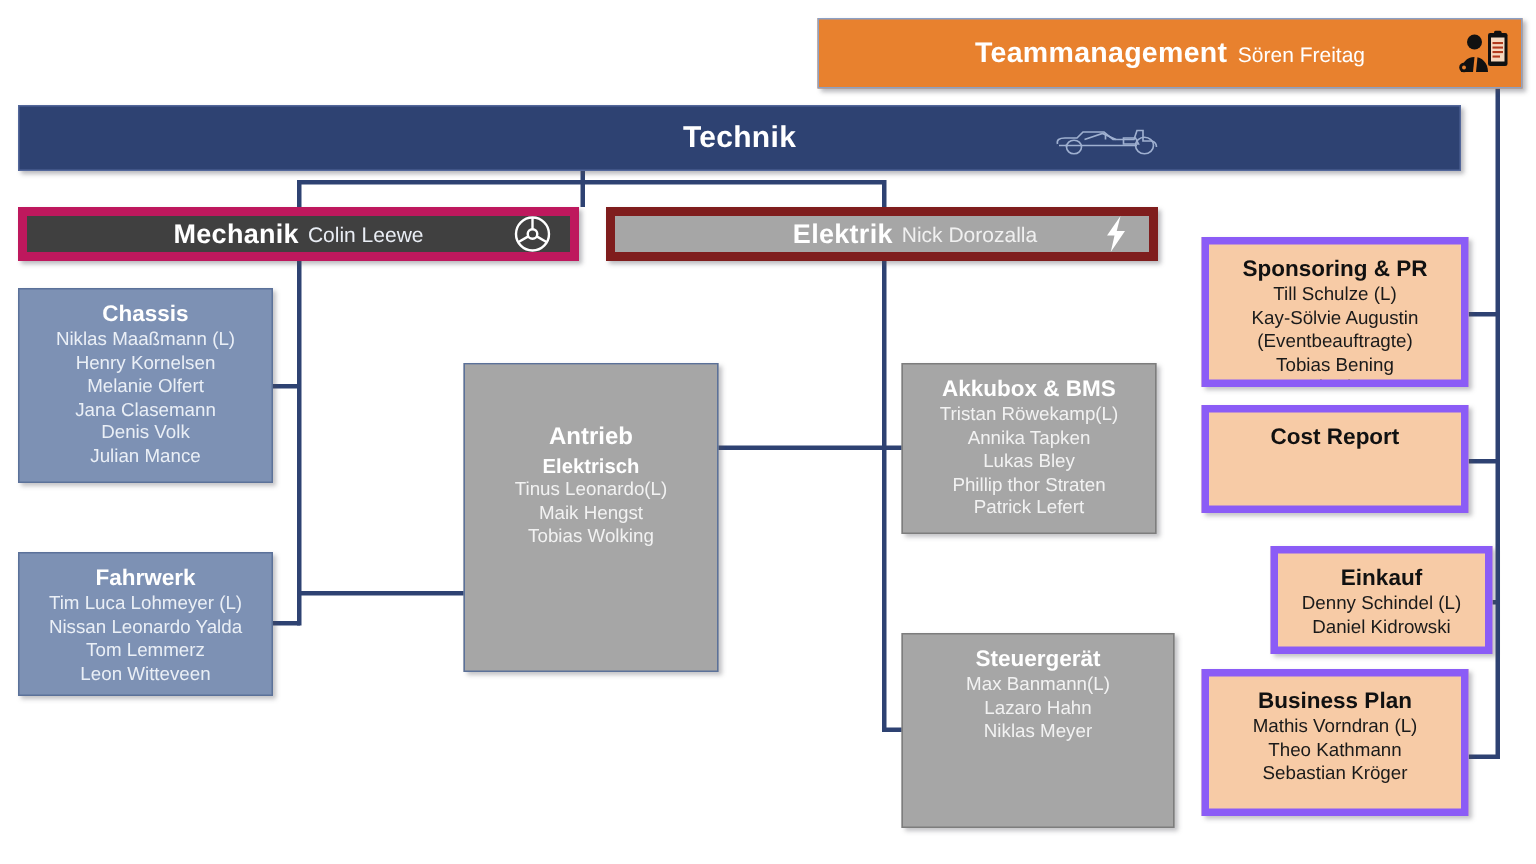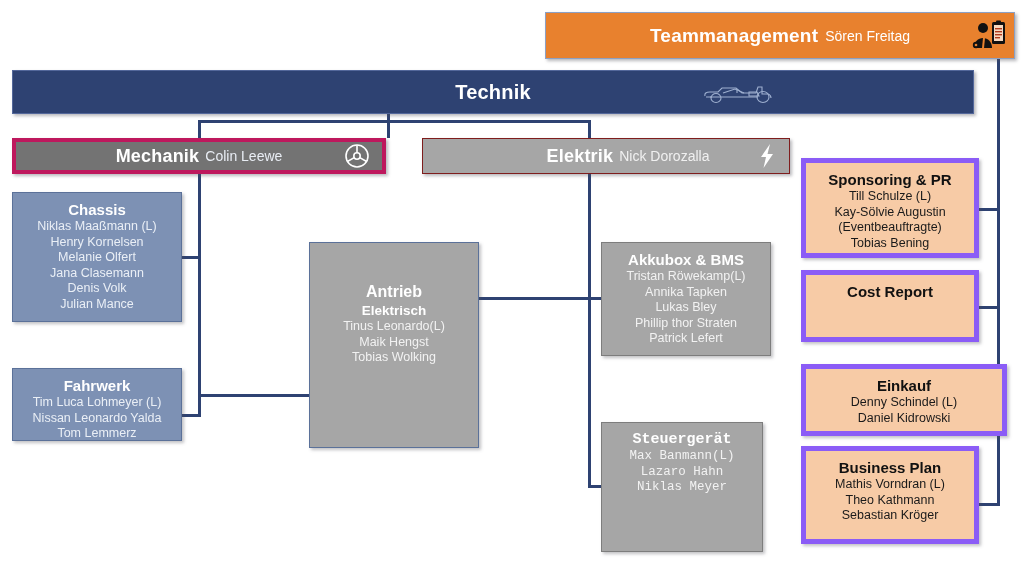--- a/index.html
+++ b/index.html
@@ -47,30 +47,30 @@
   #technik{
     left:12px;top:70px;width:962px;height:44px;
     background:#2E4272;border:1px solid #53679A;
   }
   #technik .title{color:#ffffff;font-size:20px;}
   #technik-icon{position:absolute;left:690px;top:50%;transform:translateY(-50%);
                 width:72px;height:26px;}
 
   #mechanik{
     left:12px;top:138px;width:374px;height:36px;
-    background:#737373;border:4px solid #be185d;
+    background:#404040;border:6px solid #be185d;
   }
   #mechanik .title{color:#ffffff;font-size:18px;}
   #mechanik .sub{color:#E9EDF4;font-size:14px;margin-left:6px;}
   #mechanik-icon{position:absolute;right:12px;top:50%;transform:translateY(-50%);
                  width:26px;height:26px;}
 
   #elektrik{
-    left:422px;top:138px;width:368px;height:36px;
-    background:#A6A6A6;border:1px solid #7f1d1d;padding-left:44px;
+    left:404px;top:138px;width:368px;height:36px;
+    background:#A6A6A6;border:6px solid #7f1d1d;padding-left:44px;
   }
   #elektrik .title{color:#ffffff;font-size:18px;}
   #elektrik .sub{color:#F0F0F0;font-size:14px;margin-left:6px;}
   #elektrik-icon{position:absolute;right:14px;top:50%;transform:translateY(-50%);
                  width:16px;height:26px;}
 
   
   .unit{padding-top:7px;}
   .unit .hd{font-weight:bold;font-size:15px;line-height:19px;}
   .unit .nm{font-size:12.5px;line-height:15.6px;}
@@ -82,38 +82,38 @@
   .gray-unit{background:#A6A6A6;border:1px solid #7D7D7D;}
   .gray-unit .hd{color:#ffffff;}
   .gray-unit .nm{color:#F2F2F2;}
 
   .orange-unit{background:#F7CBA6;border:5px solid #8b5cf6;}
   .orange-unit .hd{color:#111111;font-weight:bold;font-size:15px;line-height:19px;}
   .orange-unit .nm{color:#1A1A1A;font-size:12.5px;line-height:15.6px;}
 
   
   #chassis{left:12px;top:192px;width:170px;height:130px;}
-  #fahrwerk{left:12px;top:368px;width:170px;height:73px;}
+  #fahrwerk{left:12px;top:368px;width:170px;height:96px;}
 
   #antrieb{left:309px;top:242px;width:170px;height:206px;padding:0;
            background:#A6A6A6;border:1px solid #5B7199;}
   #antrieb .seg-top{background:#A6A6A6;padding:6px 4px 10px 4px;}
   #antrieb .seg-bot{background:#7D91B4;padding:6px 4px 10px 4px;
                     border-top:1px solid #5B7199;}
   #antrieb .hd{color:#ffffff;font-weight:bold;font-size:16px;line-height:20px;margin-top:33px;}
   #antrieb .shd{color:#ffffff;font-weight:bold;font-size:13.5px;line-height:17px;}
   #antrieb .nm{font-size:12.5px;line-height:15.6px;color:#F2F2F2;}
   #antrieb .seg-bot .nm{color:#EAEFF6;}
 
   #akkubox{left:601px;top:242px;width:170px;height:114px;}
-  #steuergeraet{left:601px;top:422px;width:162px;height:130px;font-family:Liberation Mono, monospace;}
+  #steuergeraet{left:601px;top:422px;width:182px;height:130px;}
 
   #sponsoring{left:801px;top:158px;width:178px;height:100px;}
   #costreport{left:801px;top:270px;width:178px;height:72px;}
-  #einkauf{left:801px;top:364px;width:206px;height:72px;}
+  #einkauf{left:847px;top:364px;width:148px;height:72px;}
   #businessplan{left:801px;top:446px;width:178px;height:98px;}
 </style>
 </head>
 <body>
 
 <div id="canvas">
 
   <div class="conn v" style="left:997px;top:59px;height:447px;"></div>
   <div class="conn h" style="left:979px;top:208px;width:21px;"></div>
   <div class="conn h" style="left:979px;top:306px;width:21px;"></div>

